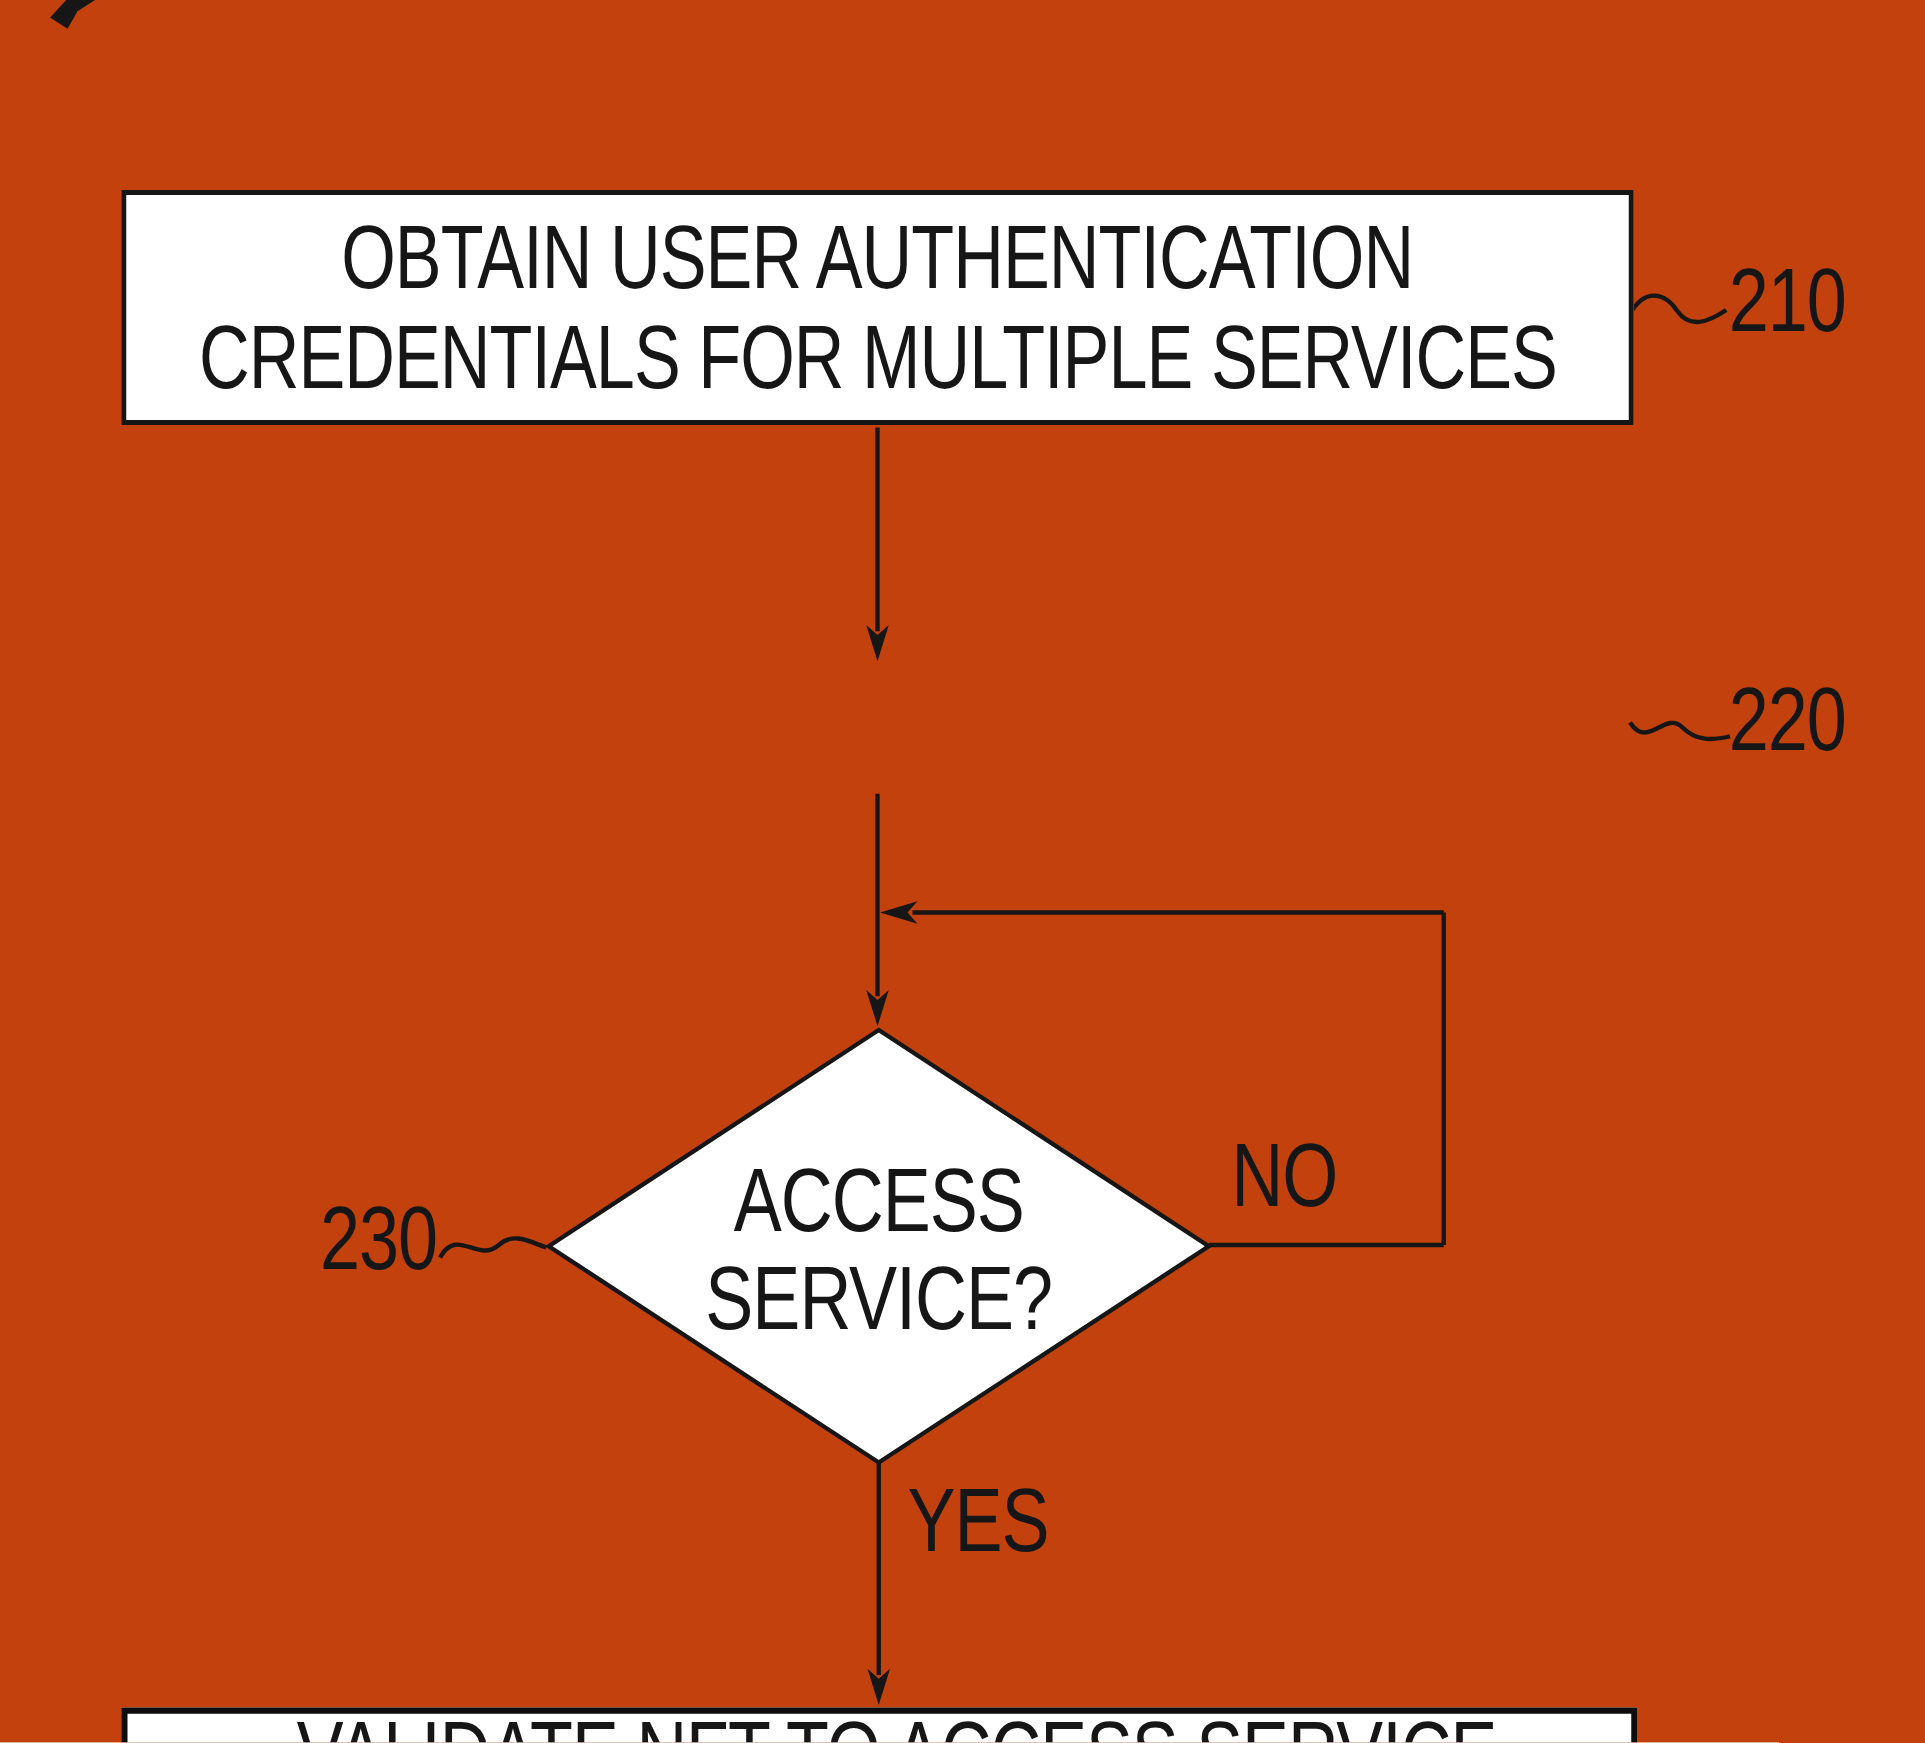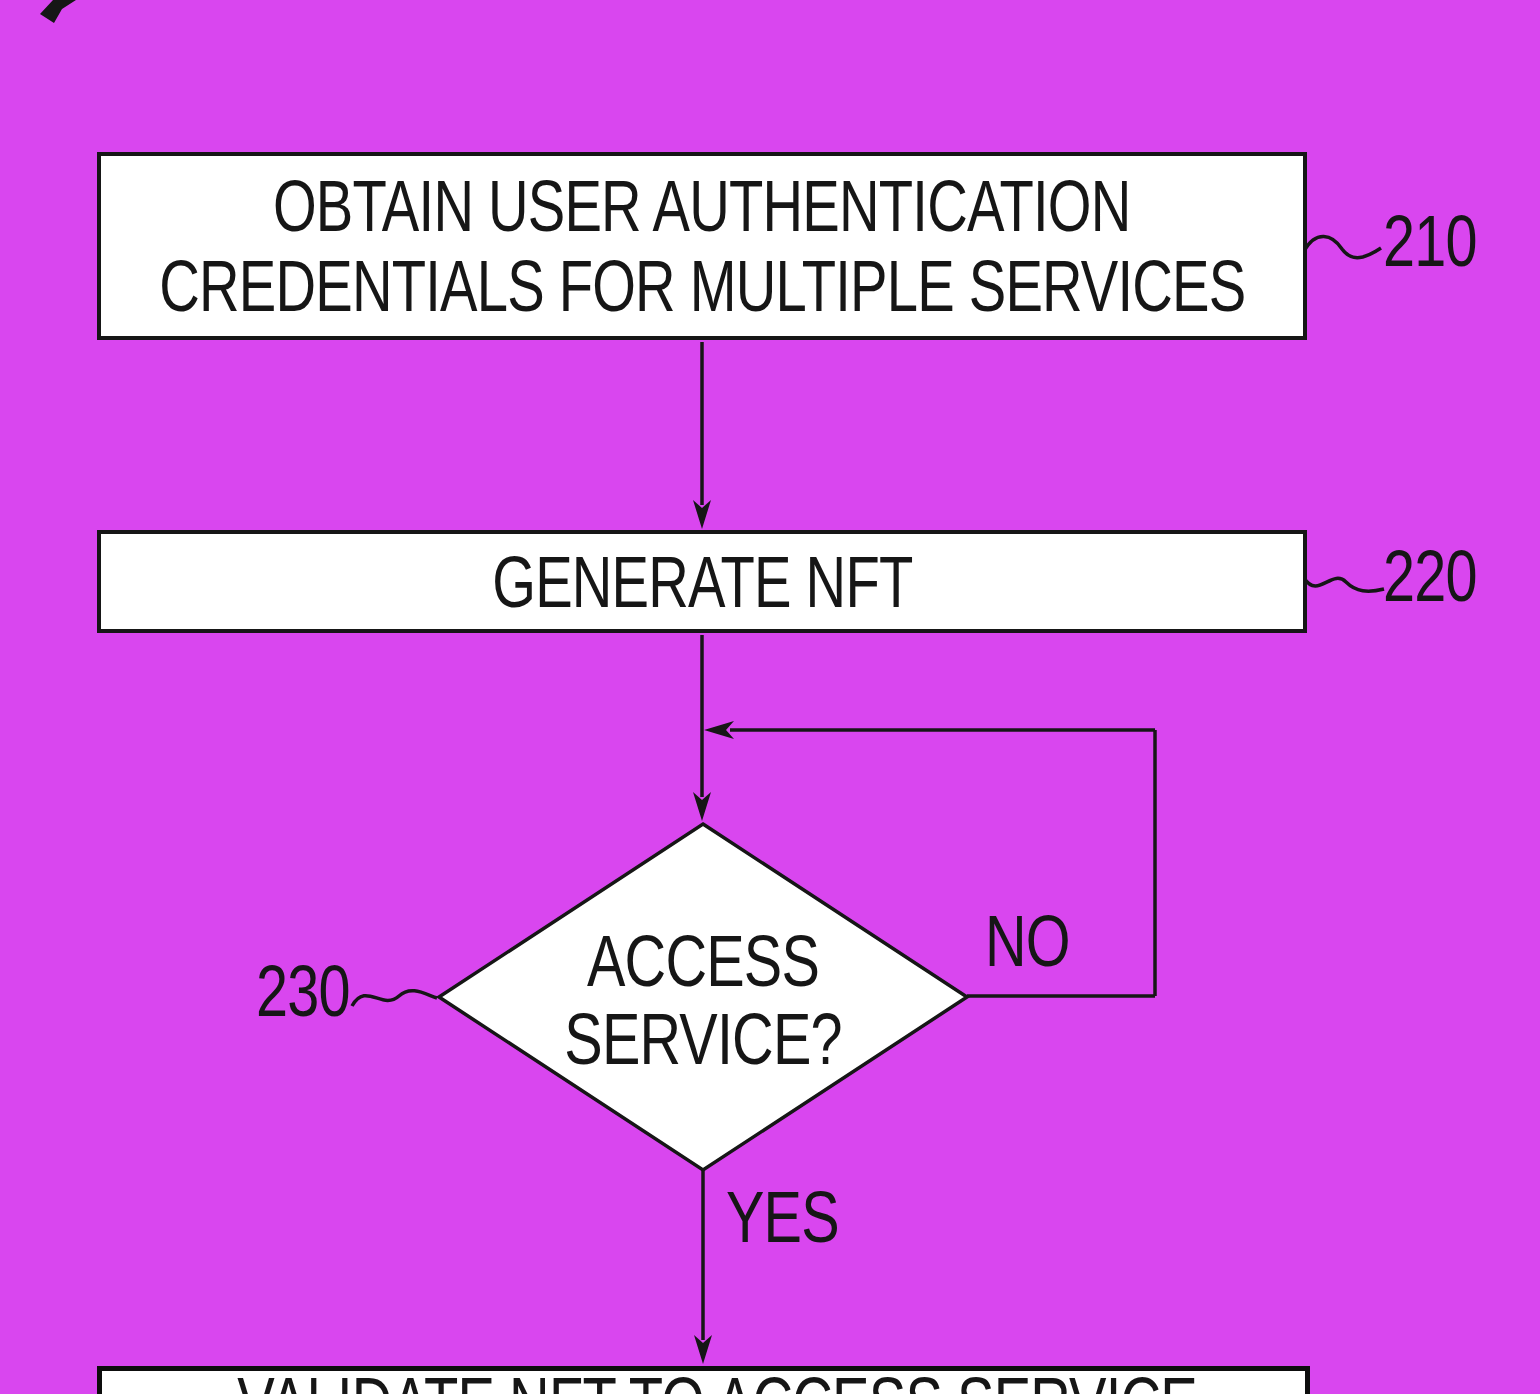--- a/index.html
+++ b/index.html
@@ -1,20 +1,20 @@
 <!DOCTYPE html>
 <html><head>
 <meta charset="utf-8">
 <style>
   html,body{margin:0;padding:0;background:#ffffff;}
   #canvas{
     position:relative;
     width:1540px;height:1394px;
     overflow:hidden;
-    background:#d946ef;
+    background:#c2410c;
     font-family:"Liberation Sans","DejaVu Sans",sans-serif;
     color:#1a1a1a;
   }
   svg.layer{position:absolute;left:0;top:0;width:1540px;height:1394px;}
   .pbox{
     position:absolute;
     border:4px solid #161616;
     background:#ffffff;
     display:flex;flex-direction:column;align-items:center;justify-content:center;
     text-align:center;
@@ -75,23 +75,20 @@
     <path d="M1304,578 C1318,600 1332,568 1346,582 C1356,592 1368,593 1384,589" fill="none" stroke="#161616" stroke-width="3.5"></path>
     <path d="M352,1006 C366,981 382,1011 399,996 C411,985 425,994 437,998" fill="none" stroke="#161616" stroke-width="3.5"></path>
   </svg>
 
   <div class="pbox" style="left:97px;top:152px;width:1202px;height:180px;">
     <div class="flowtext">OBTAIN USER AUTHENTICATION</div>
     <div class="flowtext">CREDENTIALS FOR MULTIPLE SERVICES</div>
   </div>
   <div class="lbl" style="left:1383px;top:205px;">210</div>
 
-  <div class="pbox" style="left:97px;top:530px;width:1202px;height:95px;">
-    <div class="flowtext">GENERATE NFT</div>
-  </div>
   <div class="lbl" style="left:1383px;top:540px;">220</div>
 
   <div class="diamond-text">
     <div>ACCESS</div>
     <div>SERVICE?</div>
   </div>
   <div class="lbl" style="left:256px;top:955px;">230</div>
 
   <div class="lbl" style="left:985px;top:905px;">NO</div>
   <div class="lbl" style="left:726px;top:1181px;">YES</div>

